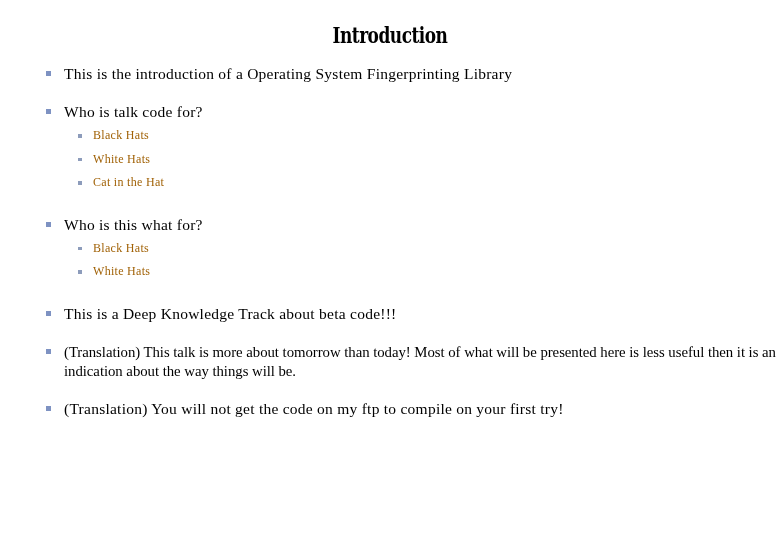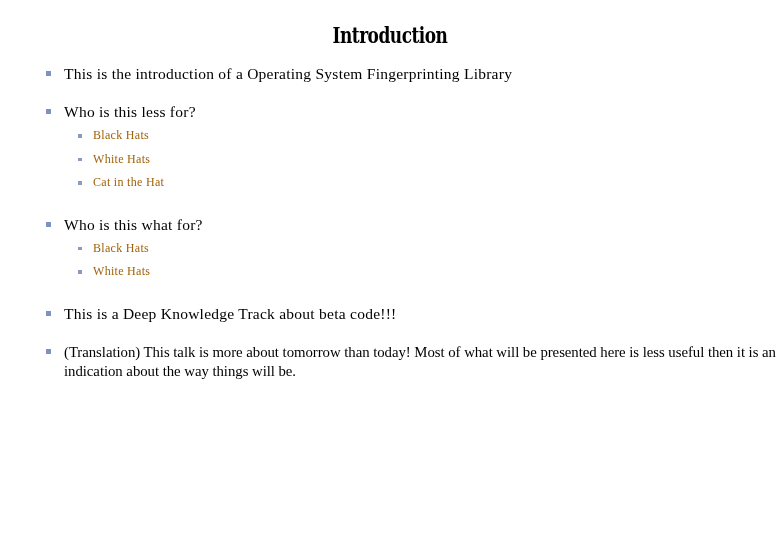--- a/index.html
+++ b/index.html
@@ -134,21 +134,21 @@
 
       <li class="item1">
         <span class="bullet1"></span>
         <span class="btxt">This is the introduction of a Operating System Fingerprinting Library</span>
       </li>
 
       <div class="gap-md"></div>
 
       <li class="item1">
         <span class="bullet1"></span>
-        <span class="btxt">Who is this less for?</span>
+        <span class="btxt">Who is talk code for?</span>
         <ul class="lvl2">
           <li class="item2">
             <span class="bullet2"></span>
             <span>Black Hats</span>
           </li>
           <li class="item2">
             <span class="bullet2"></span>
             <span>White Hats</span>
           </li>
           <li class="item2">
@@ -184,16 +184,20 @@
 
       <div class="gap-md"></div>
 
       <li class="item1 condensed">
         <span class="bullet1"></span>
         <span class="btxt">(Translation) This talk is more about tomorrow than today! Most of what will be presented here is less useful then it is an indication about the way things will be.</span>
       </li>
 
       <div class="gap-md"></div>
 
+      <li class="item1">
+        <span class="bullet1"></span>
+        <span class="btxt">(Translation) You will not get the code on my ftp to compile on your first try!</span>
+      </li>
 
     </ul>
   </div>
 </div>
 
 </body></html>

